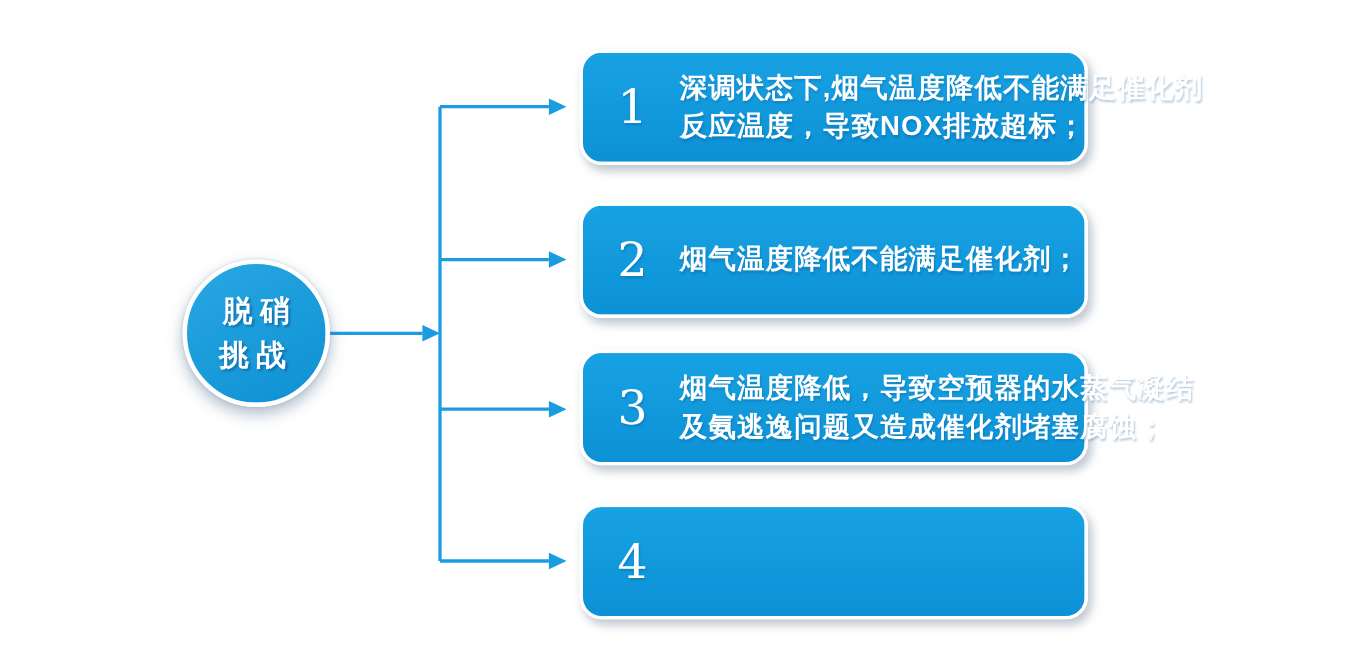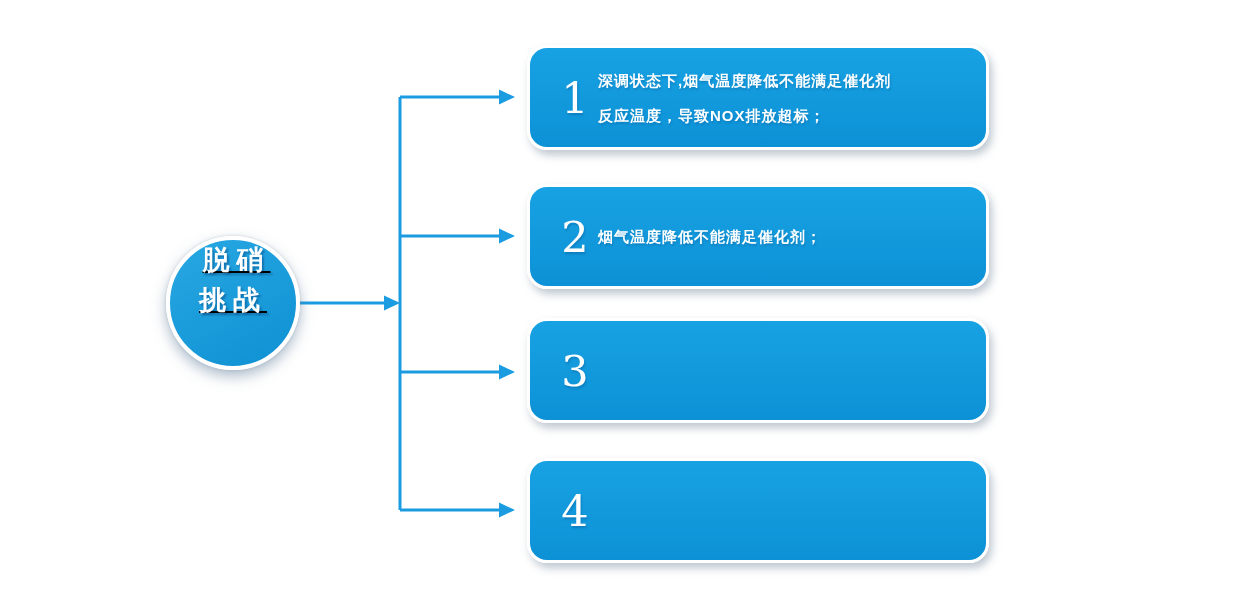--- a/index.html
+++ b/index.html
@@ -17,21 +17,21 @@
 
   .root-circle {
     position: absolute;
     left: 166px; top: 236px;
     width: 134px; height: 134px;
     box-sizing: border-box;
     border-radius: 50%;
     border: 4px solid #ffffff;
     background: linear-gradient(150deg, var(--circle-gradient-top, #28a8e2) 0%, var(--circle-gradient-bottom, #0e90d3) 100%);
     box-shadow: 0 6px 14px rgba(90,120,150,.5), 0 0 3px rgba(120,150,170,.35);
-    display: flex; align-items: flex-start; justify-content: center; text-decoration: underline;
+    display: flex; align-items: center; justify-content: center;
   }
   .root-label {
     color: var(--text-color, #ffffff);
     font-weight: bold;
     font-size: 27px;
     line-height: 40px;
     letter-spacing: 7px;
     text-indent: 7px;
     text-align: center;
     white-space: pre-line;
@@ -59,24 +59,24 @@
     flex: none;
     width: 46px;
     text-align: center;
     color: var(--text-color, #ffffff);
     font-family: "DejaVu Serif", serif;
     font-size: 43px;
     font-weight: 400;
     text-shadow: 1px 2px 2px rgba(10, 80, 140, .35);
   }
   .btext {
-    margin-left: 0;
+    margin-left: 20px;
     color: var(--text-color, #ffffff);
     font-weight: bold;
-    font-size: 15px;
+    font-size: 25px;
     line-height: 35px;
     letter-spacing: 1px;
     white-space: pre;
     text-shadow: 1px 2px 2px rgba(10, 80, 140, .3);
   }
 </style>
 </head>
 <body>
 
 <div class="stage">
@@ -110,19 +110,21 @@
 反应温度，导致NOX排放超标；</div>
   </div>
 
   <div class="box box2">
     <span class="num">2</span>
     <div class="btext">烟气温度降低不能满足催化剂；</div>
   </div>
 
   <div class="box box3">
     <span class="num">3</span>
+    <div class="btext">烟气温度降低，导致空预器的水蒸气凝结
+及氨逃逸问题又造成催化剂堵塞腐蚀；</div>
   </div>
 
   <div class="box box4">
     <span class="num">4</span>
   </div>
 
 </div>
 
 </body></html>

